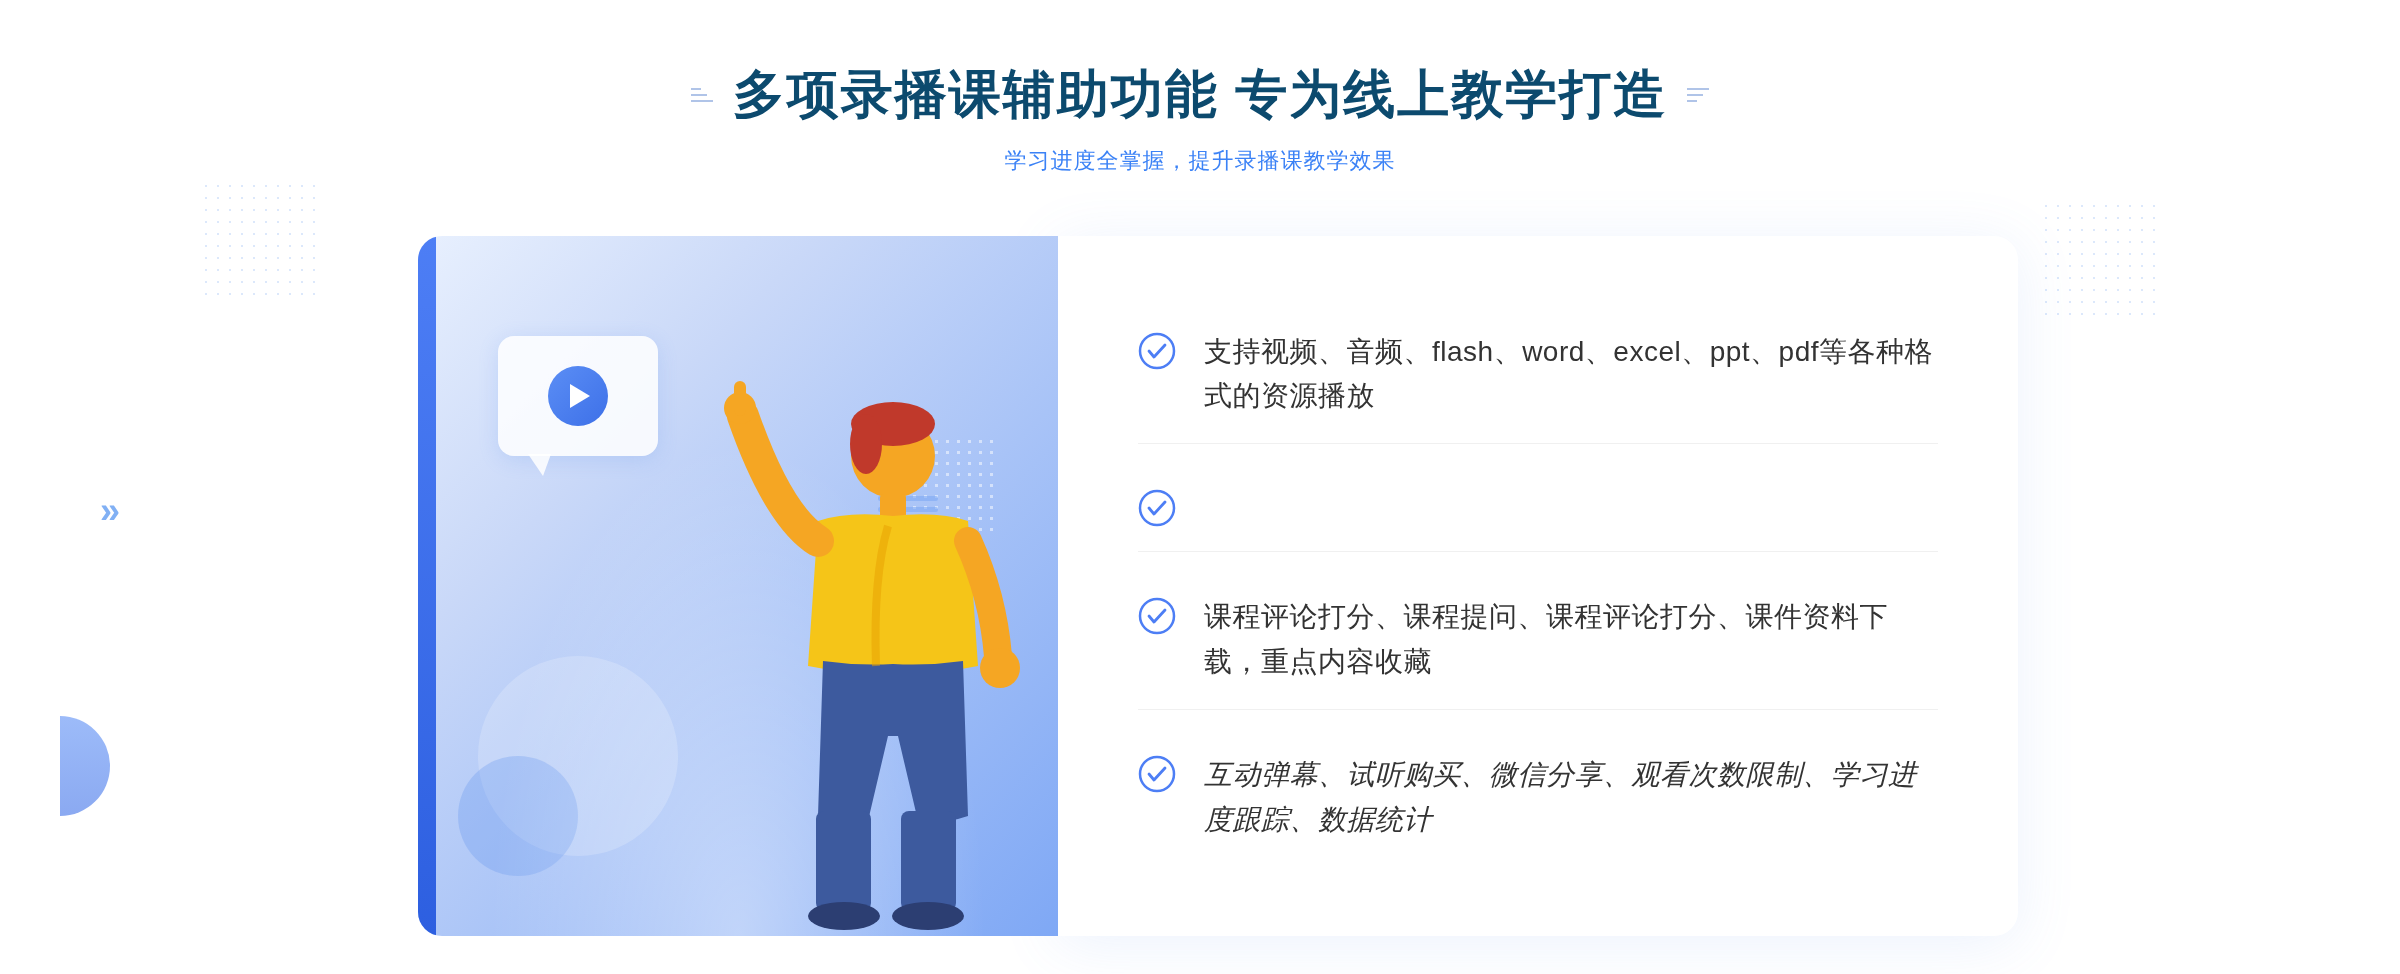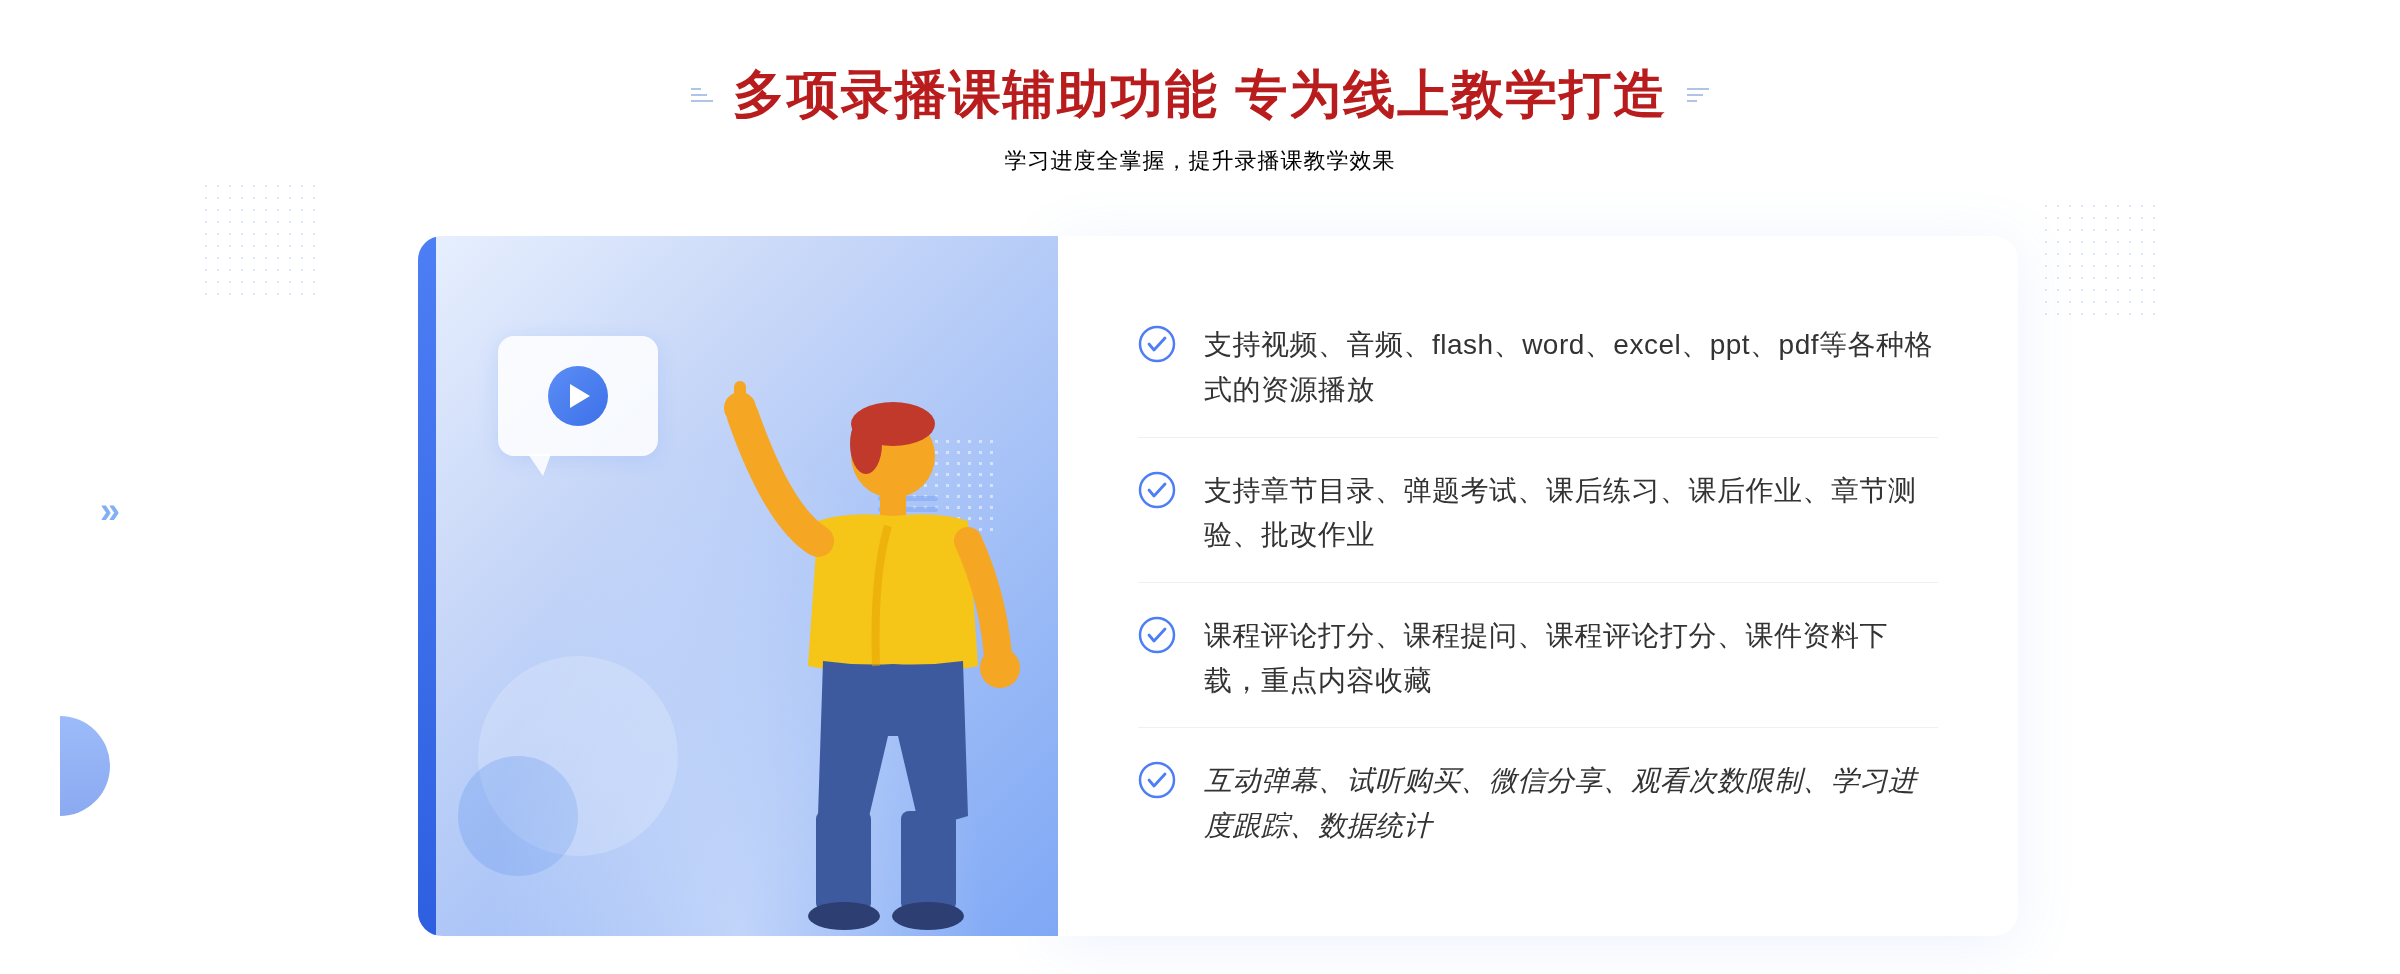--- a/index.html
+++ b/index.html
@@ -89,27 +89,27 @@
       background: #b0c4e8;
     }
 
     .d-line-long { width: 22px; }
     .d-line-medium { width: 16px; }
     .d-line-short { width: 10px; }
 
     .main-title {
       font-size: 52px;
       font-weight: 600;
-      color: #b91c1c;
+      color: #0c4a6e;
       letter-spacing: 2px;
     }
 
     .sub-title {
       font-size: 22px;
-      color: #000000;
+      color: #3b82f6;
       margin-top: 16px;
       letter-spacing: 1px;
     }
 
     
     .main-content {
       display: flex;
       align-items: stretch;
       width: 1600px;
       gap: 0;
@@ -420,21 +420,20 @@
         <p class="feature-text">支持视频、音频、flash、word、excel、ppt、pdf等各种格式的资源播放</p>
       </div>
 
       <div class="feature-item">
         <div class="check-icon">
           <svg viewBox="0 0 38 38" xmlns="http://www.w3.org/2000/svg">
             <circle cx="19" cy="19" r="17" fill="none" stroke="#4d7ef5" stroke-width="2.5"></circle>
             <polyline points="11,19 16,25 27,13" fill="none" stroke="#4d7ef5" stroke-width="2.8" stroke-linecap="round" stroke-linejoin="round"></polyline>
           </svg>
         </div>
-        <p class="feature-text">支持章节目录、弹题考试、课后练习、课后作业、章节测验、批改作业</p>
       </div>
 
       <div class="feature-item">
         <div class="check-icon">
           <svg viewBox="0 0 38 38" xmlns="http://www.w3.org/2000/svg">
             <circle cx="19" cy="19" r="17" fill="none" stroke="#4d7ef5" stroke-width="2.5"></circle>
             <polyline points="11,19 16,25 27,13" fill="none" stroke="#4d7ef5" stroke-width="2.8" stroke-linecap="round" stroke-linejoin="round"></polyline>
           </svg>
         </div>
         <p class="feature-text">课程评论打分、课程提问、课程评论打分、课件资料下载，重点内容收藏</p>

